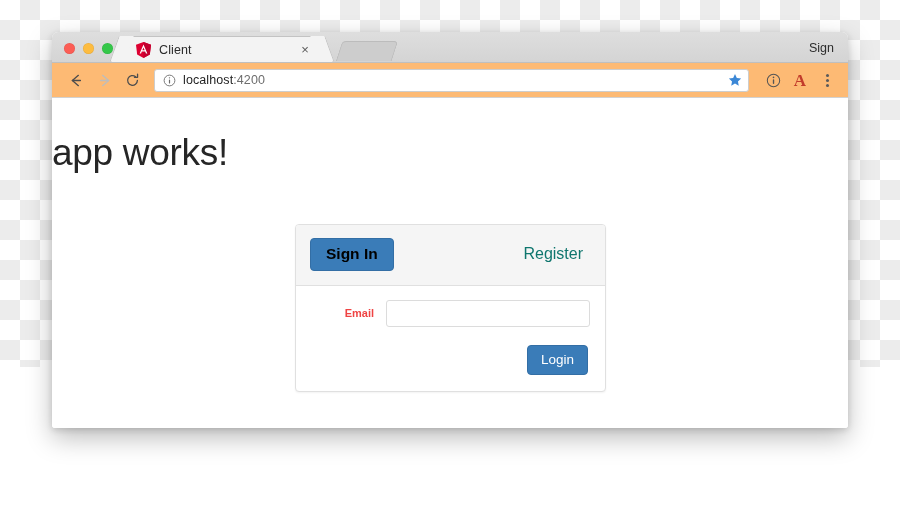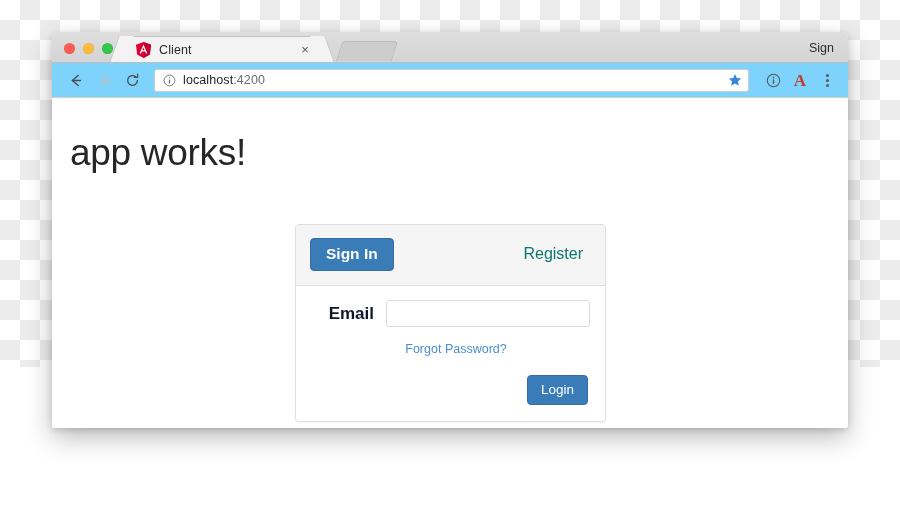--- a/index.html
+++ b/index.html
@@ -135,21 +135,21 @@
     margin-left: auto;
     padding: 0 14px 7px 0;
     font-size: 12.5px;
     color: #2d2d2d;
     white-space: nowrap;
   }
 
   
   .toolbar {
     height: 35px;
-    background: #7dd3fc;
+    background: #fdba74;
     border-bottom: 1px solid #d2d2d2;
     display: flex;
     align-items: center;
     padding: 0 10px 0 12px;
     box-sizing: border-box;
   }
   .nav-btn {
     width: 24px; height: 24px;
     display: flex; align-items: center; justify-content: center;
     margin-right: 4px;
@@ -203,21 +203,21 @@
     position: relative;
     height: 330px;
     background: #ffffff;
     overflow: hidden;
   }
   .app-heading {
     margin: 0;
     padding: 22px 0 0 0;
     text-align: center;
     position: absolute;
-    left: 18px;
+    left: 0;
     top: 14px;
     font-size: 37px;
     font-weight: 400;
     color: #262626;
     letter-spacing: -0.3px;
     line-height: 1;
   }
 
   
   .login-panel {
@@ -236,21 +236,21 @@
     border-bottom: 1px solid #e0e0e0;
     border-radius: 3px 3px 0 0;
     padding: 13px 22px 14px 14px;
     display: flex;
     align-items: center;
     justify-content: space-between;
   }
   .btn-primary {
     background: #3a7cb8;
     border: 1px solid #336ea5;
-    color: #ffffff;
+    color: #000000;
     font-size: 15.5px;
     font-weight: bold;
     padding: 7px 15px 8px;
     border-radius: 4px;
     cursor: pointer;
     line-height: 1;
     font-family: "Liberation Sans", sans-serif;
   }
   .link-tab {
     color: #0f766e;
@@ -263,23 +263,23 @@
   .form-row {
     display: flex;
     align-items: center;
     margin-bottom: 12px;
   }
   .form-label {
     width: 78px;
     flex: 0 0 auto;
     text-align: right;
     padding-right: 12px;
-    font-size: 17px;
+    font-size: 11px;
     font-weight: bold;
-    color: #0f172a;
+    color: #ef4444;
     box-sizing: border-box;
     line-height: 1;
   }
   .form-input {
     flex: 1 1 auto;
     height: 27px;
     border: 1px solid #dcdcdc;
     border-radius: 3px;
     background: #ffffff;
     font-size: 12.5px;
@@ -421,23 +421,20 @@
         </div>
 
         <div class="panel-body">
 
           <div class="form-row">
             <label class="form-label">Email</label>
             <input class="form-input" type="text" value="" placeholder="" style="">
           </div>
 
 
-          <div class="forgot-row">
-            <a class="link-forgot">Forgot Password?</a>
-          </div>
 
           <div class="submit-row">
             <button class="btn-login">Login</button>
           </div>
 
         </div>
       </div>
 
     </div>
   </div>

